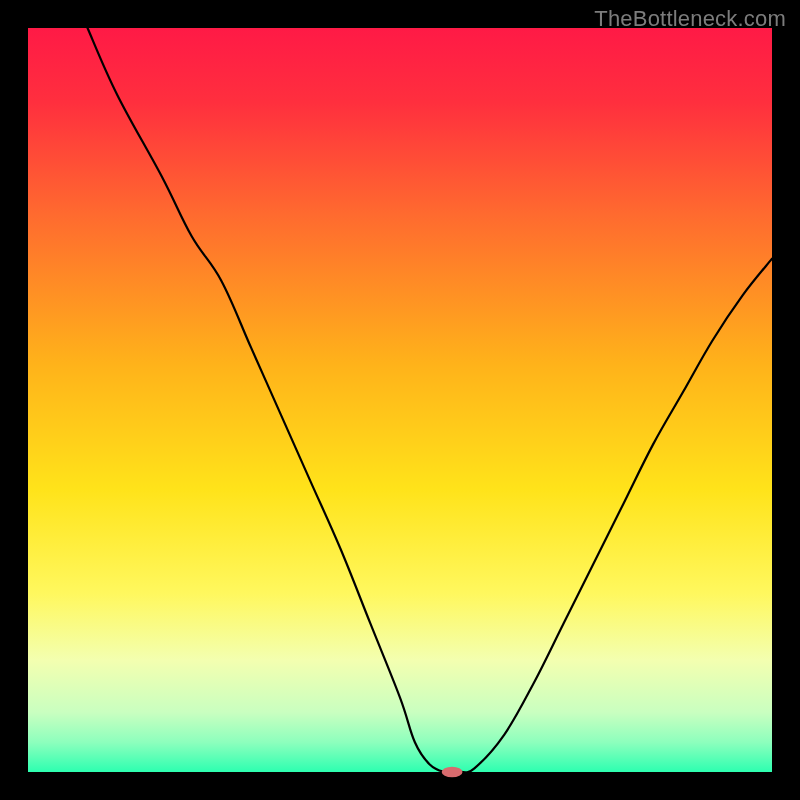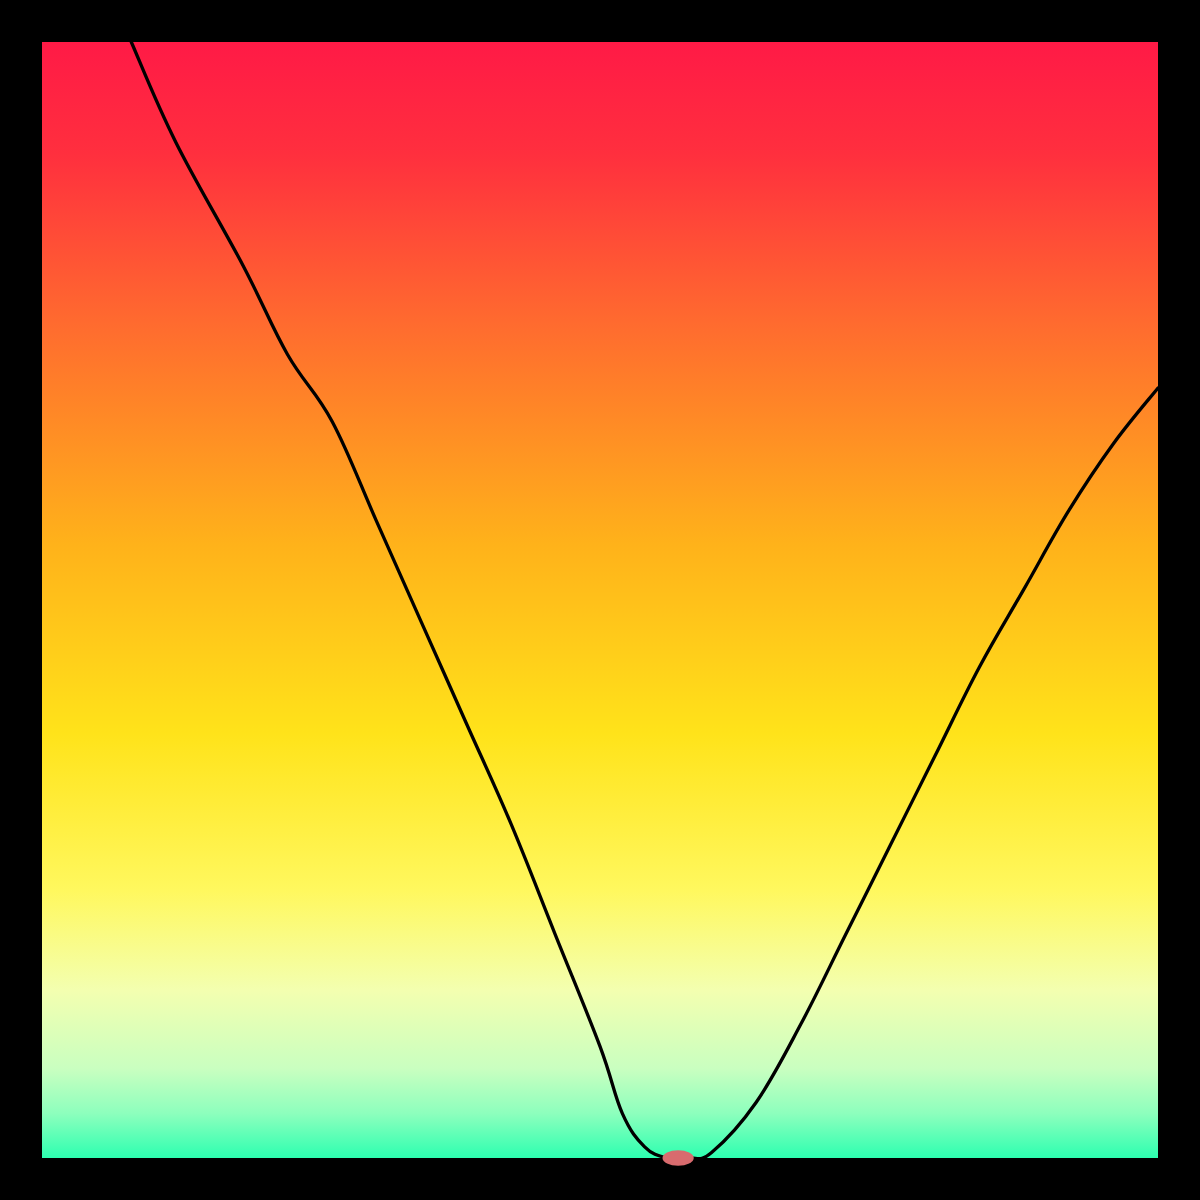--- a/index.html
+++ b/index.html
@@ -46,20 +46,21 @@
   }
   .marker {
     fill: #d86b6e;
     stroke: none;
   }
 </style>
 </head>
 <body>
 
 <div class="chart-wrap">
+  <div class="attribution">TheBottleneck.com</div>
 
   <div class="plot-area">
     <svg class="gradient-bg" viewBox="0 0 744 744" preserveAspectRatio="none">
       <defs>
         <linearGradient id="bg-grad" x1="0" y1="0" x2="0" y2="1">
             <stop offset="0%" stop-color="#ff1a46"></stop>
             <stop offset="10%" stop-color="#ff2f3e"></stop>
             <stop offset="25%" stop-color="#ff6a2f"></stop>
             <stop offset="45%" stop-color="#ffb21a"></stop>
             <stop offset="62%" stop-color="#ffe31a"></stop>

